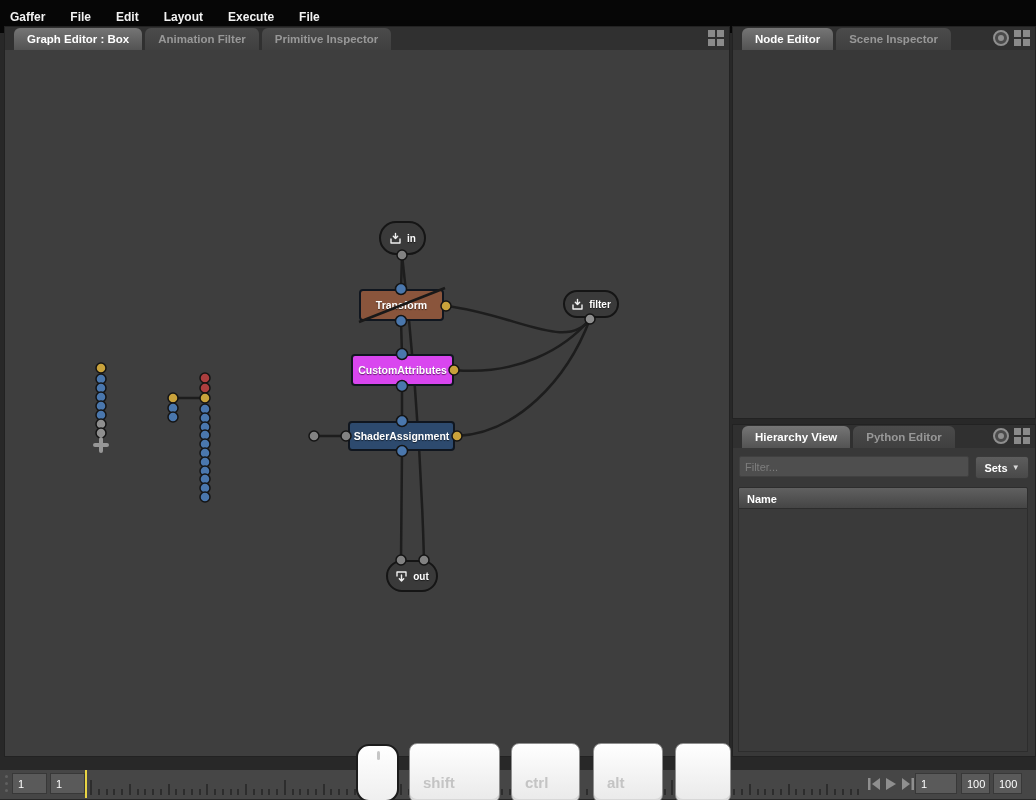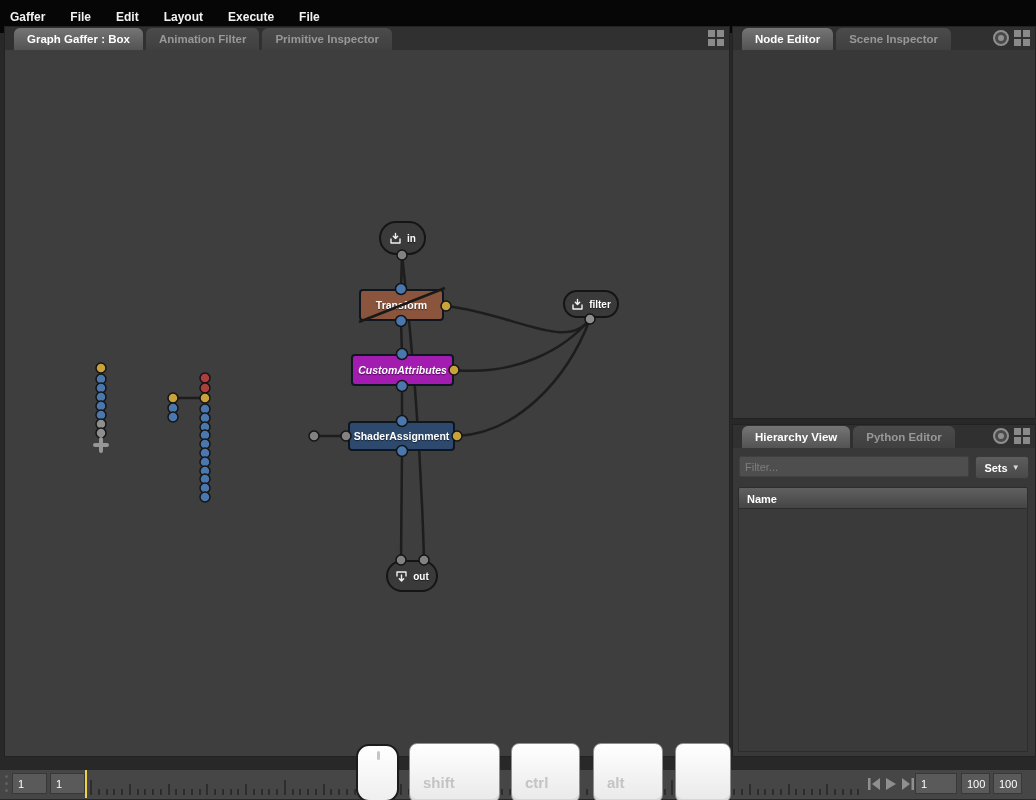--- a/index.html
+++ b/index.html
@@ -83,21 +83,21 @@
     <span class="menu-item">Gaffer</span>
     <span class="menu-item">File</span>
     <span class="menu-item">Edit</span>
     <span class="menu-item">Layout</span>
     <span class="menu-item">Execute</span>
     <span class="menu-item">File</span>
   </div>
 
   <div class="panel" id="graph-panel">
     <div class="tabstrip">
-      <div class="tab active">Graph Gaffer : Box</div>
+      <div class="tab active">Graph Editor : Box</div>
       <div class="tab">Animation Filter</div>
       <div class="tab">Primitive Inspector</div>
       <div class="panel-icons">
         <div class="grid-icon">
             <div></div>
             <div></div>
             <div></div>
             <div></div>
           </div>
       </div>
@@ -137,21 +137,21 @@
       <div class="gnode stadium" style="left:558px;top:240px;width:56px;height:28px;">
         <svg class="boxicon" width="13" height="13" viewBox="0 0 13 13">
           <g stroke="#f0f0f0" stroke-width="1.4" fill="none" stroke-linecap="round" stroke-linejoin="round">
             <path d="M6.5 1.5 v5 M4.3 4.3 L6.5 6.6 L8.7 4.3"></path>
               <path d="M2 7 v4 h9 V7"></path>
           </g>
         </svg>
         <span>filter</span>
       </div>
 
-      <div class="gnode rectnode" style="left:346px;top:304px;width:103px;height:32px;background:#a21caf;font-style:italic;">
+      <div class="gnode rectnode" style="left:346px;top:304px;width:103px;height:32px;background:#d946ef;">
         <span>CustomAttributes</span>
       </div>
 
       <div class="gnode rectnode" style="left:343px;top:371px;width:107px;height:30px;background:#2d4a6e;">
         <span>ShaderAssignment</span>
       </div>
 
       <div class="gnode stadium" style="left:381px;top:510px;width:52px;height:32px;">
         <svg class="boxicon" width="13" height="13" viewBox="0 0 13 13">
           <g stroke="#f0f0f0" stroke-width="1.4" fill="none" stroke-linecap="round" stroke-linejoin="round">

